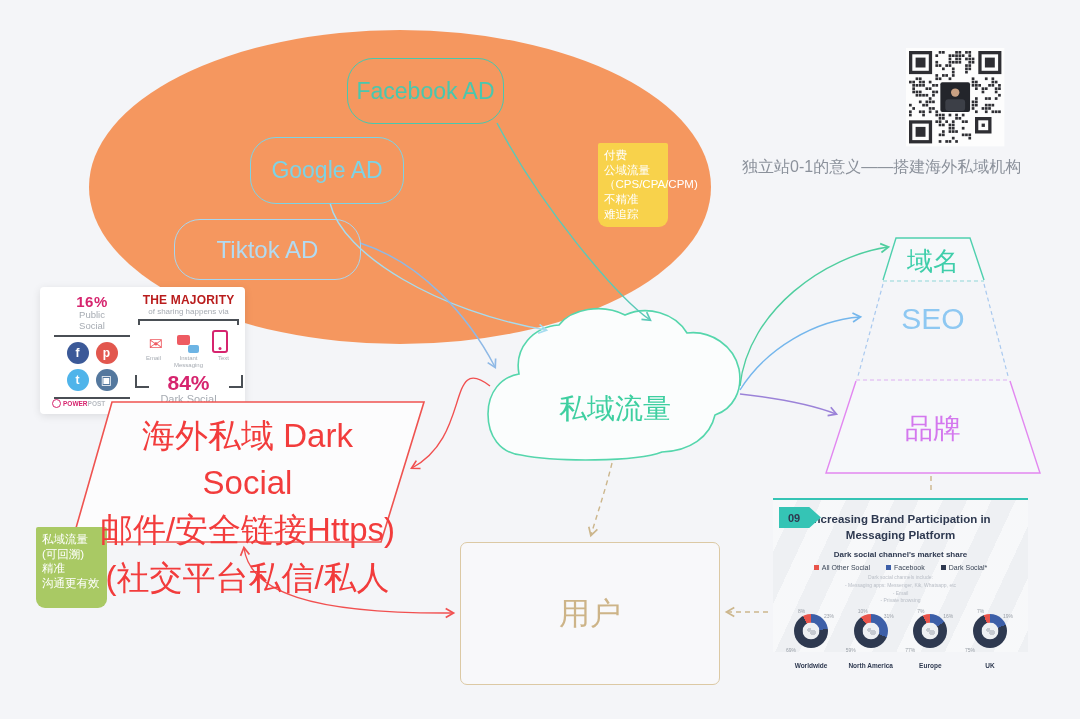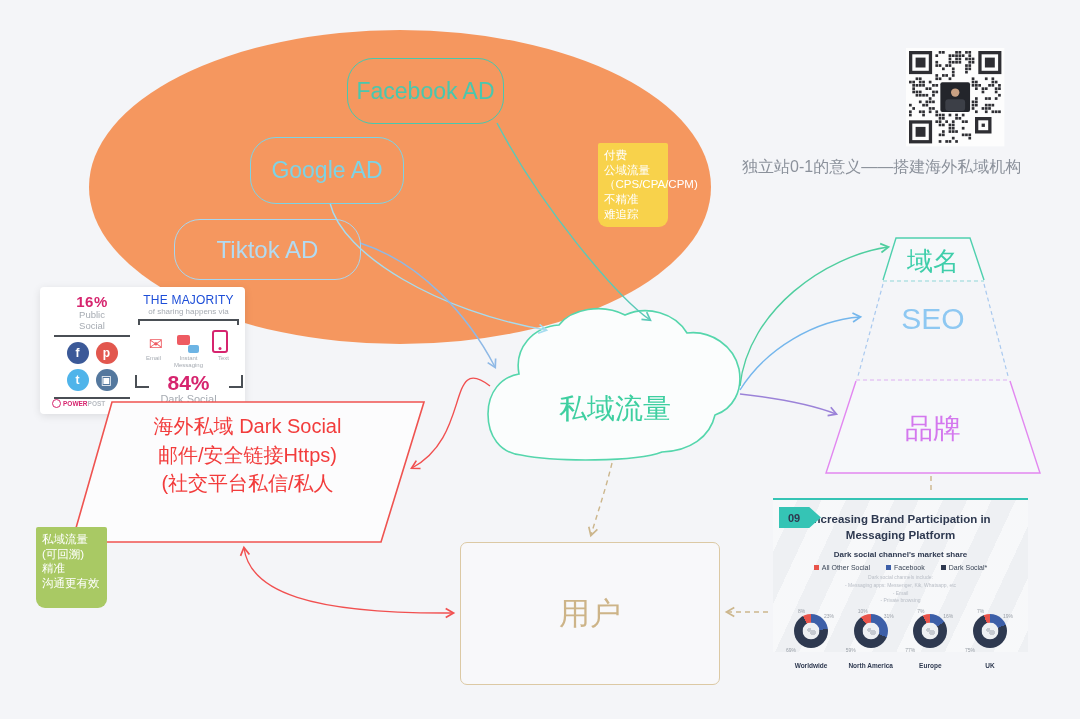--- a/index.html
+++ b/index.html
@@ -26,41 +26,41 @@
   .funnel-label{position:absolute;text-align:center;z-index:1;}
   #lab-domain{left:883px;top:244px;width:100px;font-size:26px;color:#3fceaa;}
   #lab-seo{left:883px;top:302px;width:100px;font-size:30px;color:#8ec8f2;}
   #lab-brand{left:883px;top:410px;width:100px;font-size:28px;color:#d478ee;}
 
   #caption{position:absolute;left:742px;top:156px;width:322px;font-size:16px;color:#8b919b;
            line-height:1.4;z-index:1;}
   #caption span{display:block;}
 
   #dark-label{position:absolute;left:95px;top:412px;width:305px;text-align:center;
-              font-size:20px;line-height:1.43;color:#f23c3c;z-index:3;}
+              font-size:33px;line-height:1.43;color:#f23c3c;z-index:3;}
   #dark-label span{display:block;}
 
   #user-box{position:absolute;left:460px;top:542px;width:258px;height:141px;
             border:1.6px solid #dcc9a4;border-radius:7px;background:rgba(255,255,255,.35);
             display:flex;align-items:center;justify-content:center;font-size:31px;color:#cdb488;z-index:1;}
 
   
   .pp-card{position:absolute;left:40px;top:287px;width:205px;height:127px;background:#fff;
            border-radius:4px;box-shadow:0 2px 8px rgba(0,0,0,.10);z-index:1;display:flex;
            padding:6px 4px 4px 8px;box-sizing:border-box;}
   .pp-left{width:88px;text-align:center;position:relative;}
   .pp-right{flex:1;text-align:center;position:relative;}
   .pp-pct{font-size:15px;font-weight:800;color:#d6246e;letter-spacing:.5px;}
   .pp-gray{font-size:9.5px;color:#a6abb2;line-height:1.12;}
   .pp-frame{margin:4px auto 0;width:76px;padding:5px 0 6px;border-top:2.5px solid #4a4f55;
             border-bottom:2.5px solid #4a4f55;display:grid;grid-template-columns:repeat(2,24px);
             grid-gap:5px;justify-content:center;}
   .soc{width:22px;height:22px;border-radius:50%;color:#fff;font-size:12px;font-weight:700;
        display:flex;align-items:center;justify-content:center;margin:0 auto;}
-  .pp-title{font-size:12px;font-weight:400;color:#1d4ed8;letter-spacing:.2px;}
+  .pp-title{font-size:12px;font-weight:700;color:#b91c1c;letter-spacing:.2px;}
   .pp-sub{font-size:8px;color:#a6abb2;}
   .pp-topbar{margin:3px auto 4px;width:92%;height:4px;border-top:2.5px solid #4a4f55;
              border-left:2.5px solid #4a4f55;border-right:2.5px solid #4a4f55;}
   .pp-icons{display:flex;justify-content:space-around;align-items:flex-end;height:24px;padding:0 6px;}
   .pp-chlabels{display:flex;justify-content:space-around;font-size:6px;color:#a6abb2;line-height:1.15;margin-top:2px;}
   .pp-chlabels div{width:30px;}
   .pp-84{font-size:21px;font-weight:800;color:#d6246e;margin-top:2px;position:relative;width:80px;
          margin-left:auto;margin-right:auto;}
   .pp-84::before{content:"";position:absolute;left:-14px;top:4px;width:12px;height:11px;
                  border-left:2.5px solid #4a4f55;border-bottom:2.5px solid #4a4f55;}

